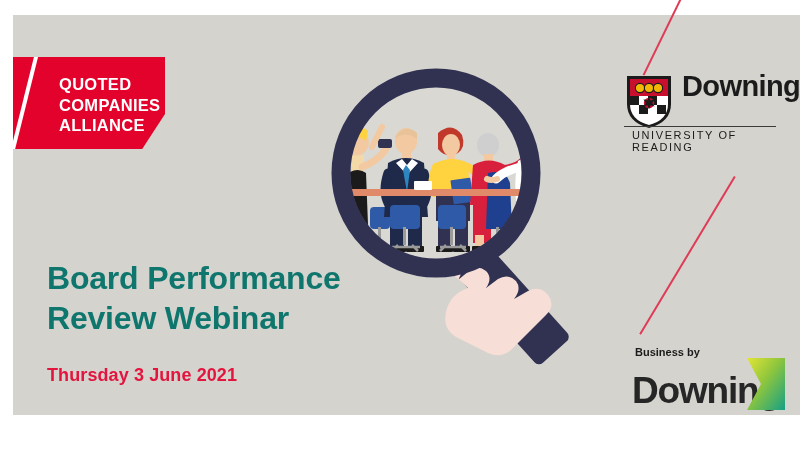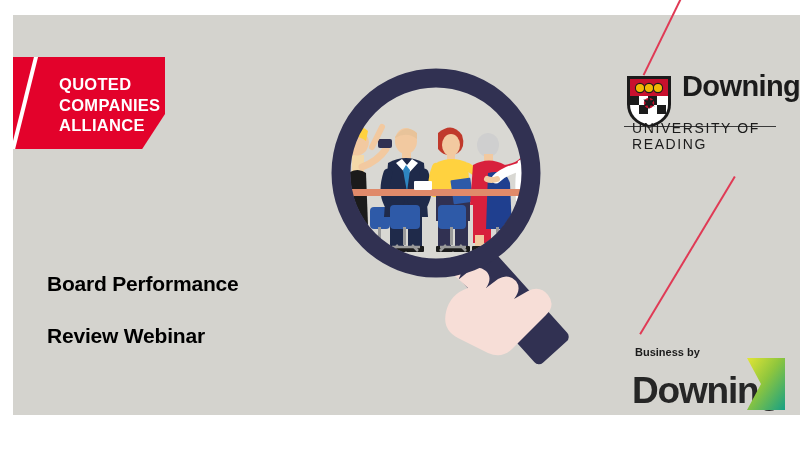--- a/index.html
+++ b/index.html
@@ -54,24 +54,24 @@
     position:absolute;
     background:#e03a55;
     transform-origin:top left;
   }
   .diag1{left:683px;top:-8px;width:1.6px;height:92px;transform:rotate(26deg);}
   .diag2{left:734px;top:176px;width:1.6px;height:184px;transform:rotate(31deg);}
   
   .headline{
     position:absolute;
     left:47px;top:258px;
-    color:#000000;
-    font-size:21px;
+    color:#0f766e;
+    font-size:32px;
     font-weight:bold;
-    line-height:52px;
+    line-height:40px;
     letter-spacing:-0.2px;
     white-space:pre-line;
   }
   .date{
     position:absolute;
     left:47px;top:365px;
     color:#e3153f;
     font-size:18px;
     font-weight:bold;
     letter-spacing:0.1px;
@@ -83,22 +83,22 @@
     color:#1b1b1b;font-size:29px;font-weight:bold;letter-spacing:-0.6px;line-height:29px;
   }
   .henley-sub{
     position:absolute;left:58px;top:29px;
     color:#1b1b1b;font-size:15px;font-weight:bold;letter-spacing:-0.2px;
   }
   .henley-rule{
     position:absolute;left:0;top:52px;width:152px;height:1.2px;background:#3a3a3a;
   }
   .henley-uni{
-    position:absolute;left:8px;top:46px;
-    color:#1b1b1b;font-size:14px;letter-spacing:1.6px;
+    position:absolute;left:8px;top:55px;
+    color:#1b1b1b;font-size:11px;letter-spacing:1.6px;
   }
   
   .sponsored{
     position:absolute;left:635px;top:346px;
     color:#1b1b1b;font-size:11px;font-weight:bold;
   }
   .downing-word{
     position:absolute;left:632px;top:372px;
     color:#262626;font-size:37px;font-weight:bold;letter-spacing:-1.2px;line-height:37px;
   }
@@ -272,20 +272,21 @@
         <rect x="228" y="126" width="7" height="9" rx="1" fill="#ffffff"></rect>
         <rect x="96" y="126" width="18" height="9" rx="1" fill="#ffffff"></rect>
       </g>
 
       <circle cx="118" cy="118" r="95" fill="none" stroke="#313152" stroke-width="19"></circle>
     </svg>
   </div>
 
   <div class="headline">Board Performance
 Review Webinar</div>
+  <div class="date">Thursday 3 June 2021</div>
 
   <div class="henley">
     <svg width="50" height="56" viewBox="0 0 50 56" style="position:absolute;left:0;top:0;" xmlns="http://www.w3.org/2000/svg">
       <path d="M3 2 h44 v28 q0 18 -22 24 q-22 -6 -22 -24 z" fill="#1b1b1b"></path>
       <path d="M6 5 h38 v17 h-38 z" fill="#c8102e"></path>
       <circle cx="16" cy="14" r="4.6" fill="#f2b705" stroke="#1b1b1b" stroke-width="1.1"></circle>
       <circle cx="25" cy="14" r="4.6" fill="#f2b705" stroke="#1b1b1b" stroke-width="1.1"></circle>
       <circle cx="34" cy="14" r="4.6" fill="#f2b705" stroke="#1b1b1b" stroke-width="1.1"></circle>
       <path d="M6 22 h38 v8 q0 16 -19 21 q-19 -5 -19 -21 z" fill="#ffffff"></path>
       <path d="M6 22 h9 v9 h-9 z M24 22 h9 v9 h-9 z" fill="#1b1b1b"></path>

